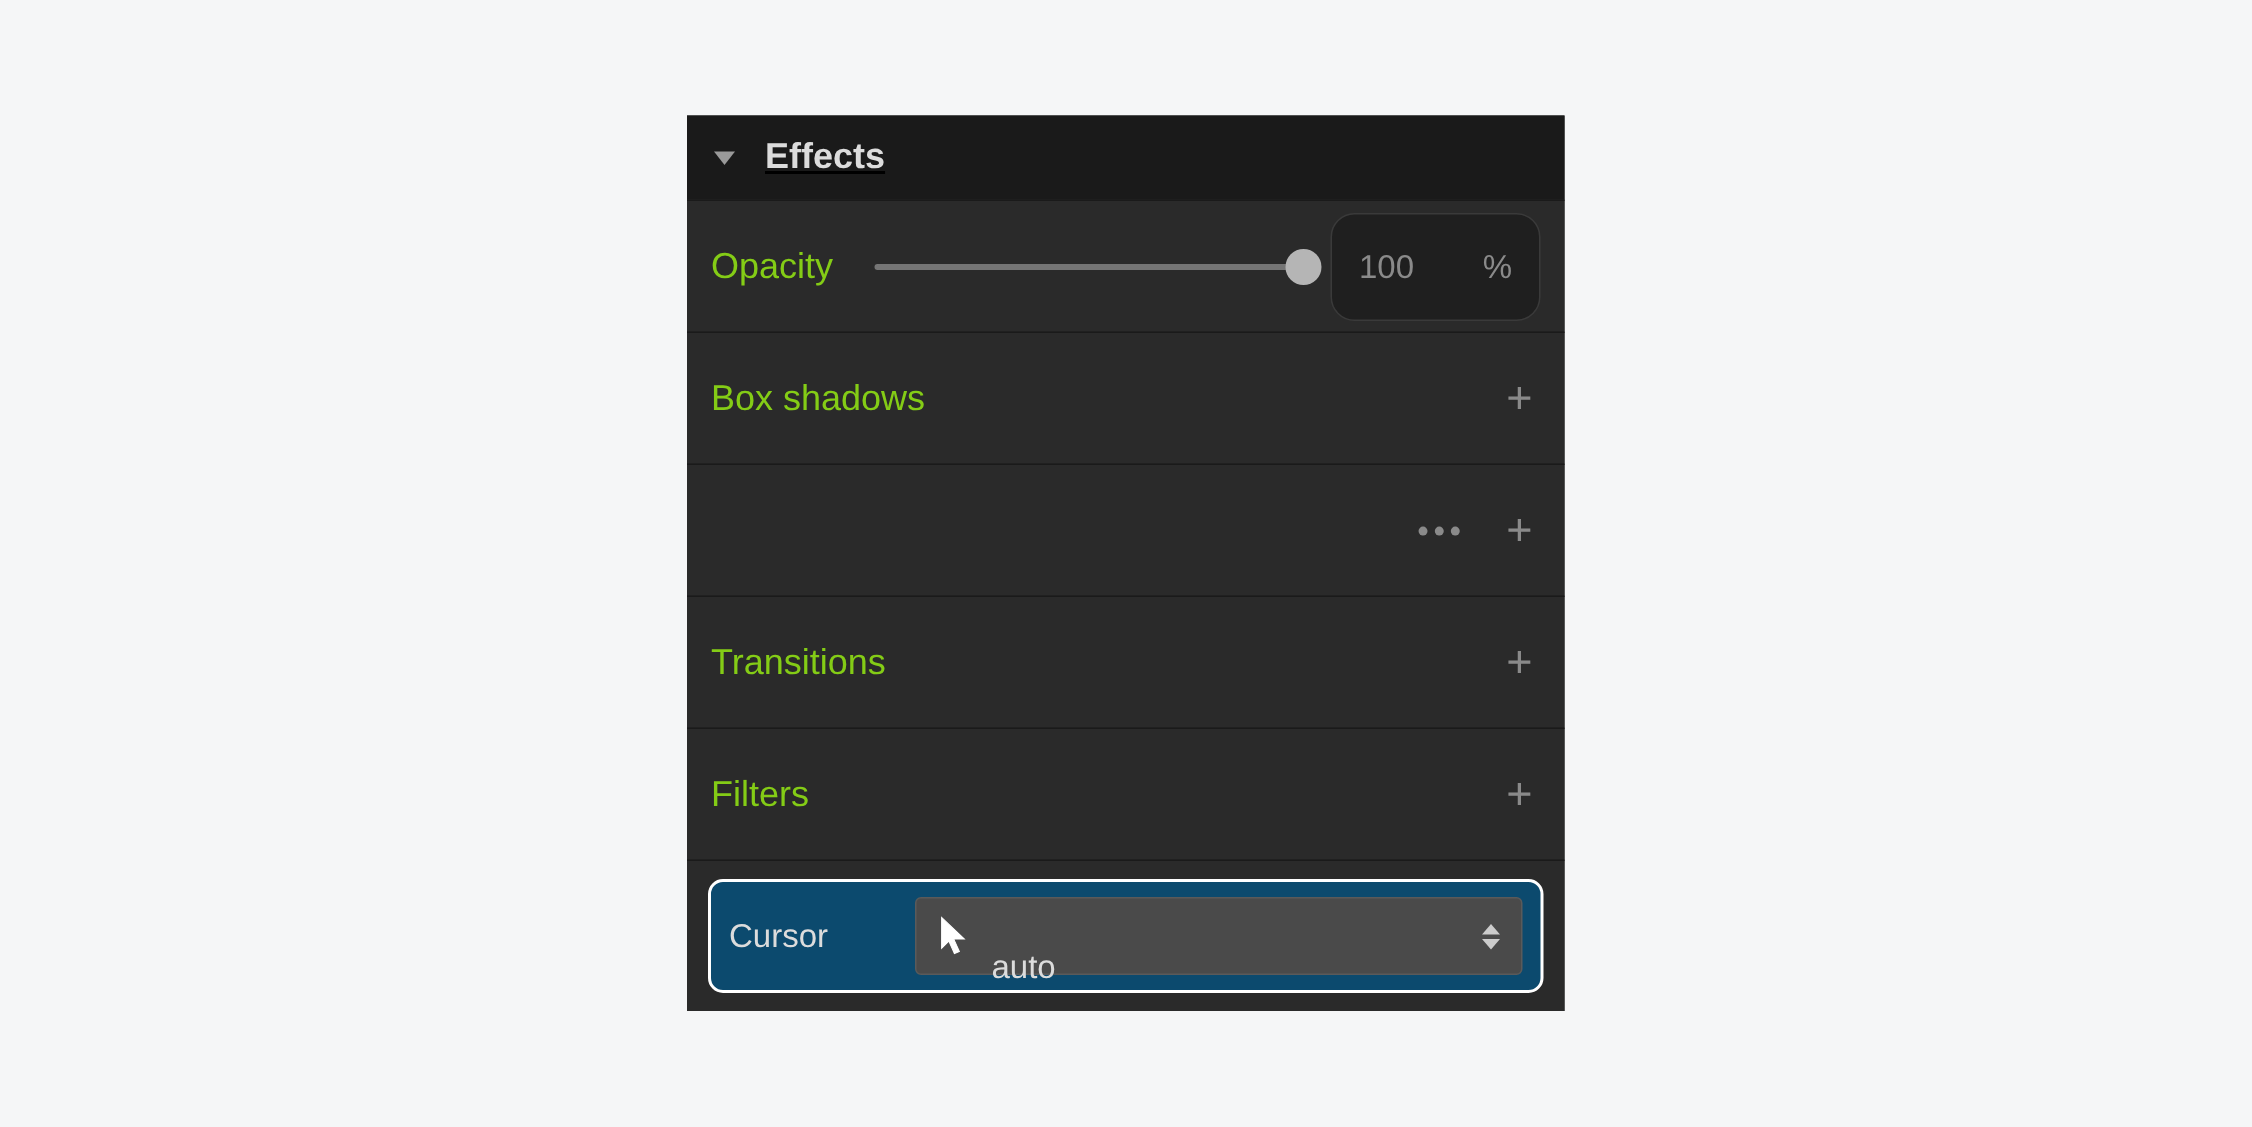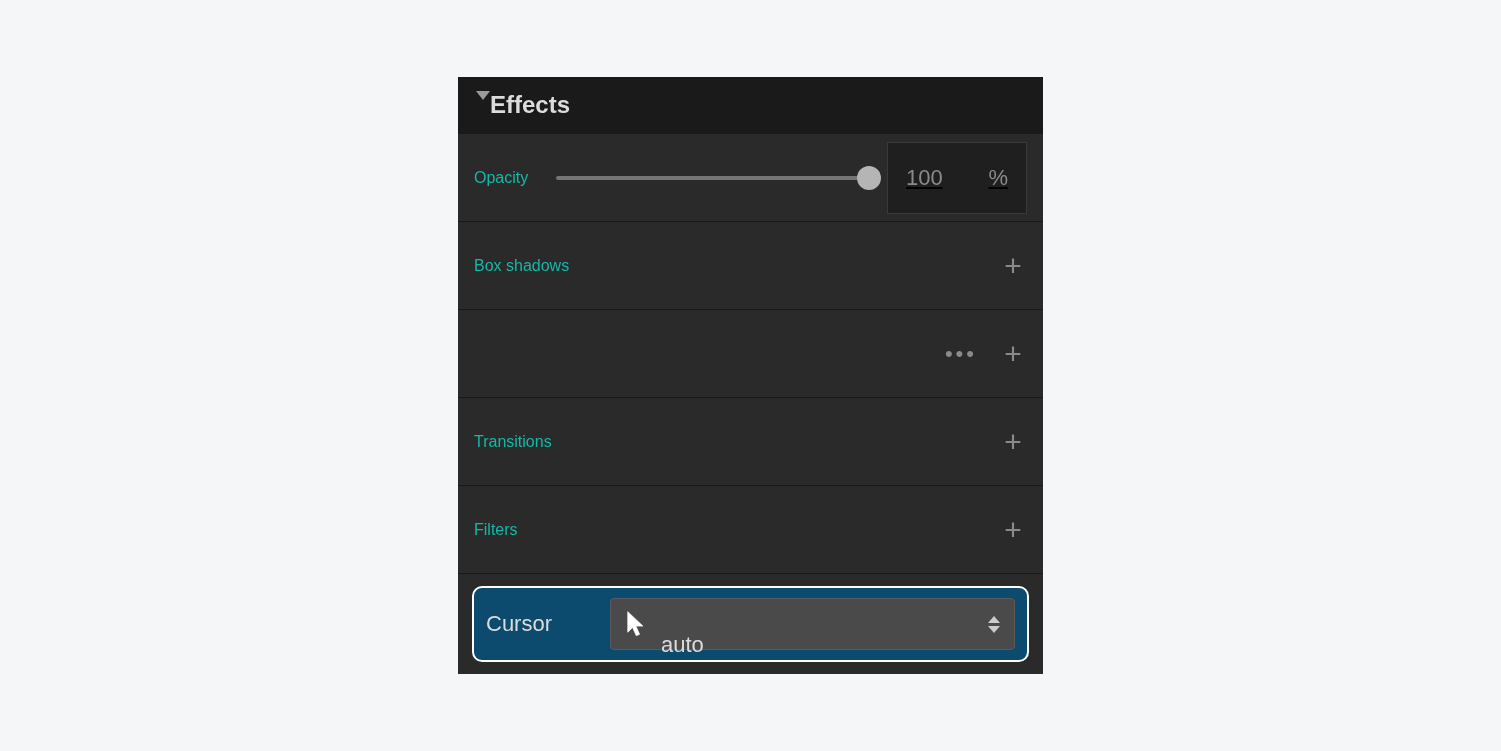--- a/index.html
+++ b/index.html
@@ -13,23 +13,25 @@
       font-family: -apple-system, BlinkMacSystemFont, "Segoe UI", Helvetica, Arial, sans-serif;
     }
     .panel {
       width: 585px;
       background: #1a1a1a;
       display: flex;
       flex-direction: column;
     }
     .panel-header {
       display: flex;
+      align-items: center;
       padding: 14px 18px;
       background: #1a1a1a;
-      gap: 0;
+      gap: 20px;
+      text-decoration: underline;
     }
     .disclosure-tri {
       width: 0;
       height: 0;
       border-left: 7px solid transparent;
       border-right: 7px solid transparent;
       border-top: 9px solid #9a9a9a;
     }
     .panel-title {
       color: #dcdcdc;
@@ -38,22 +40,22 @@
     }
     .row {
       display: flex;
       align-items: center;
       padding: 0 16px;
       background: #2a2a2a;
       border-top: 1px solid #1a1a1a;
       height: 88px;
     }
     .row-label {
-      color: #14b8a6;
-      font-size: 16px;
+      color: #84cc16;
+      font-size: 24px;
       flex: 0 0 auto;
     }
     .spacer { flex: 1; }
     .slider-track {
       position: relative;
       flex: 1;
       height: 4px;
       background: #757575;
       margin: 0 18px 0 28px;
       border-radius: 2px;
@@ -66,26 +68,25 @@
       width: 24px;
       height: 24px;
       background: #b5b5b5;
       border-radius: 50%;
     }
     .opacity-val {
       width: 140px;
       height: 72px;
       background: #1f1f1f;
       border: 1px solid #3a3a3a;
-      border-radius: 0;
+      border-radius: 16px;
       display: flex;
       align-items: center;
       justify-content: space-between;
       padding: 0 18px;
-      text-decoration: underline;
     }
     .opacity-num {
       color: #8a8a8a;
       font-size: 22px;
     }
     .opacity-unit {
       color: #8a8a8a;
       font-size: 22px;
     }
     .plus-icon {

